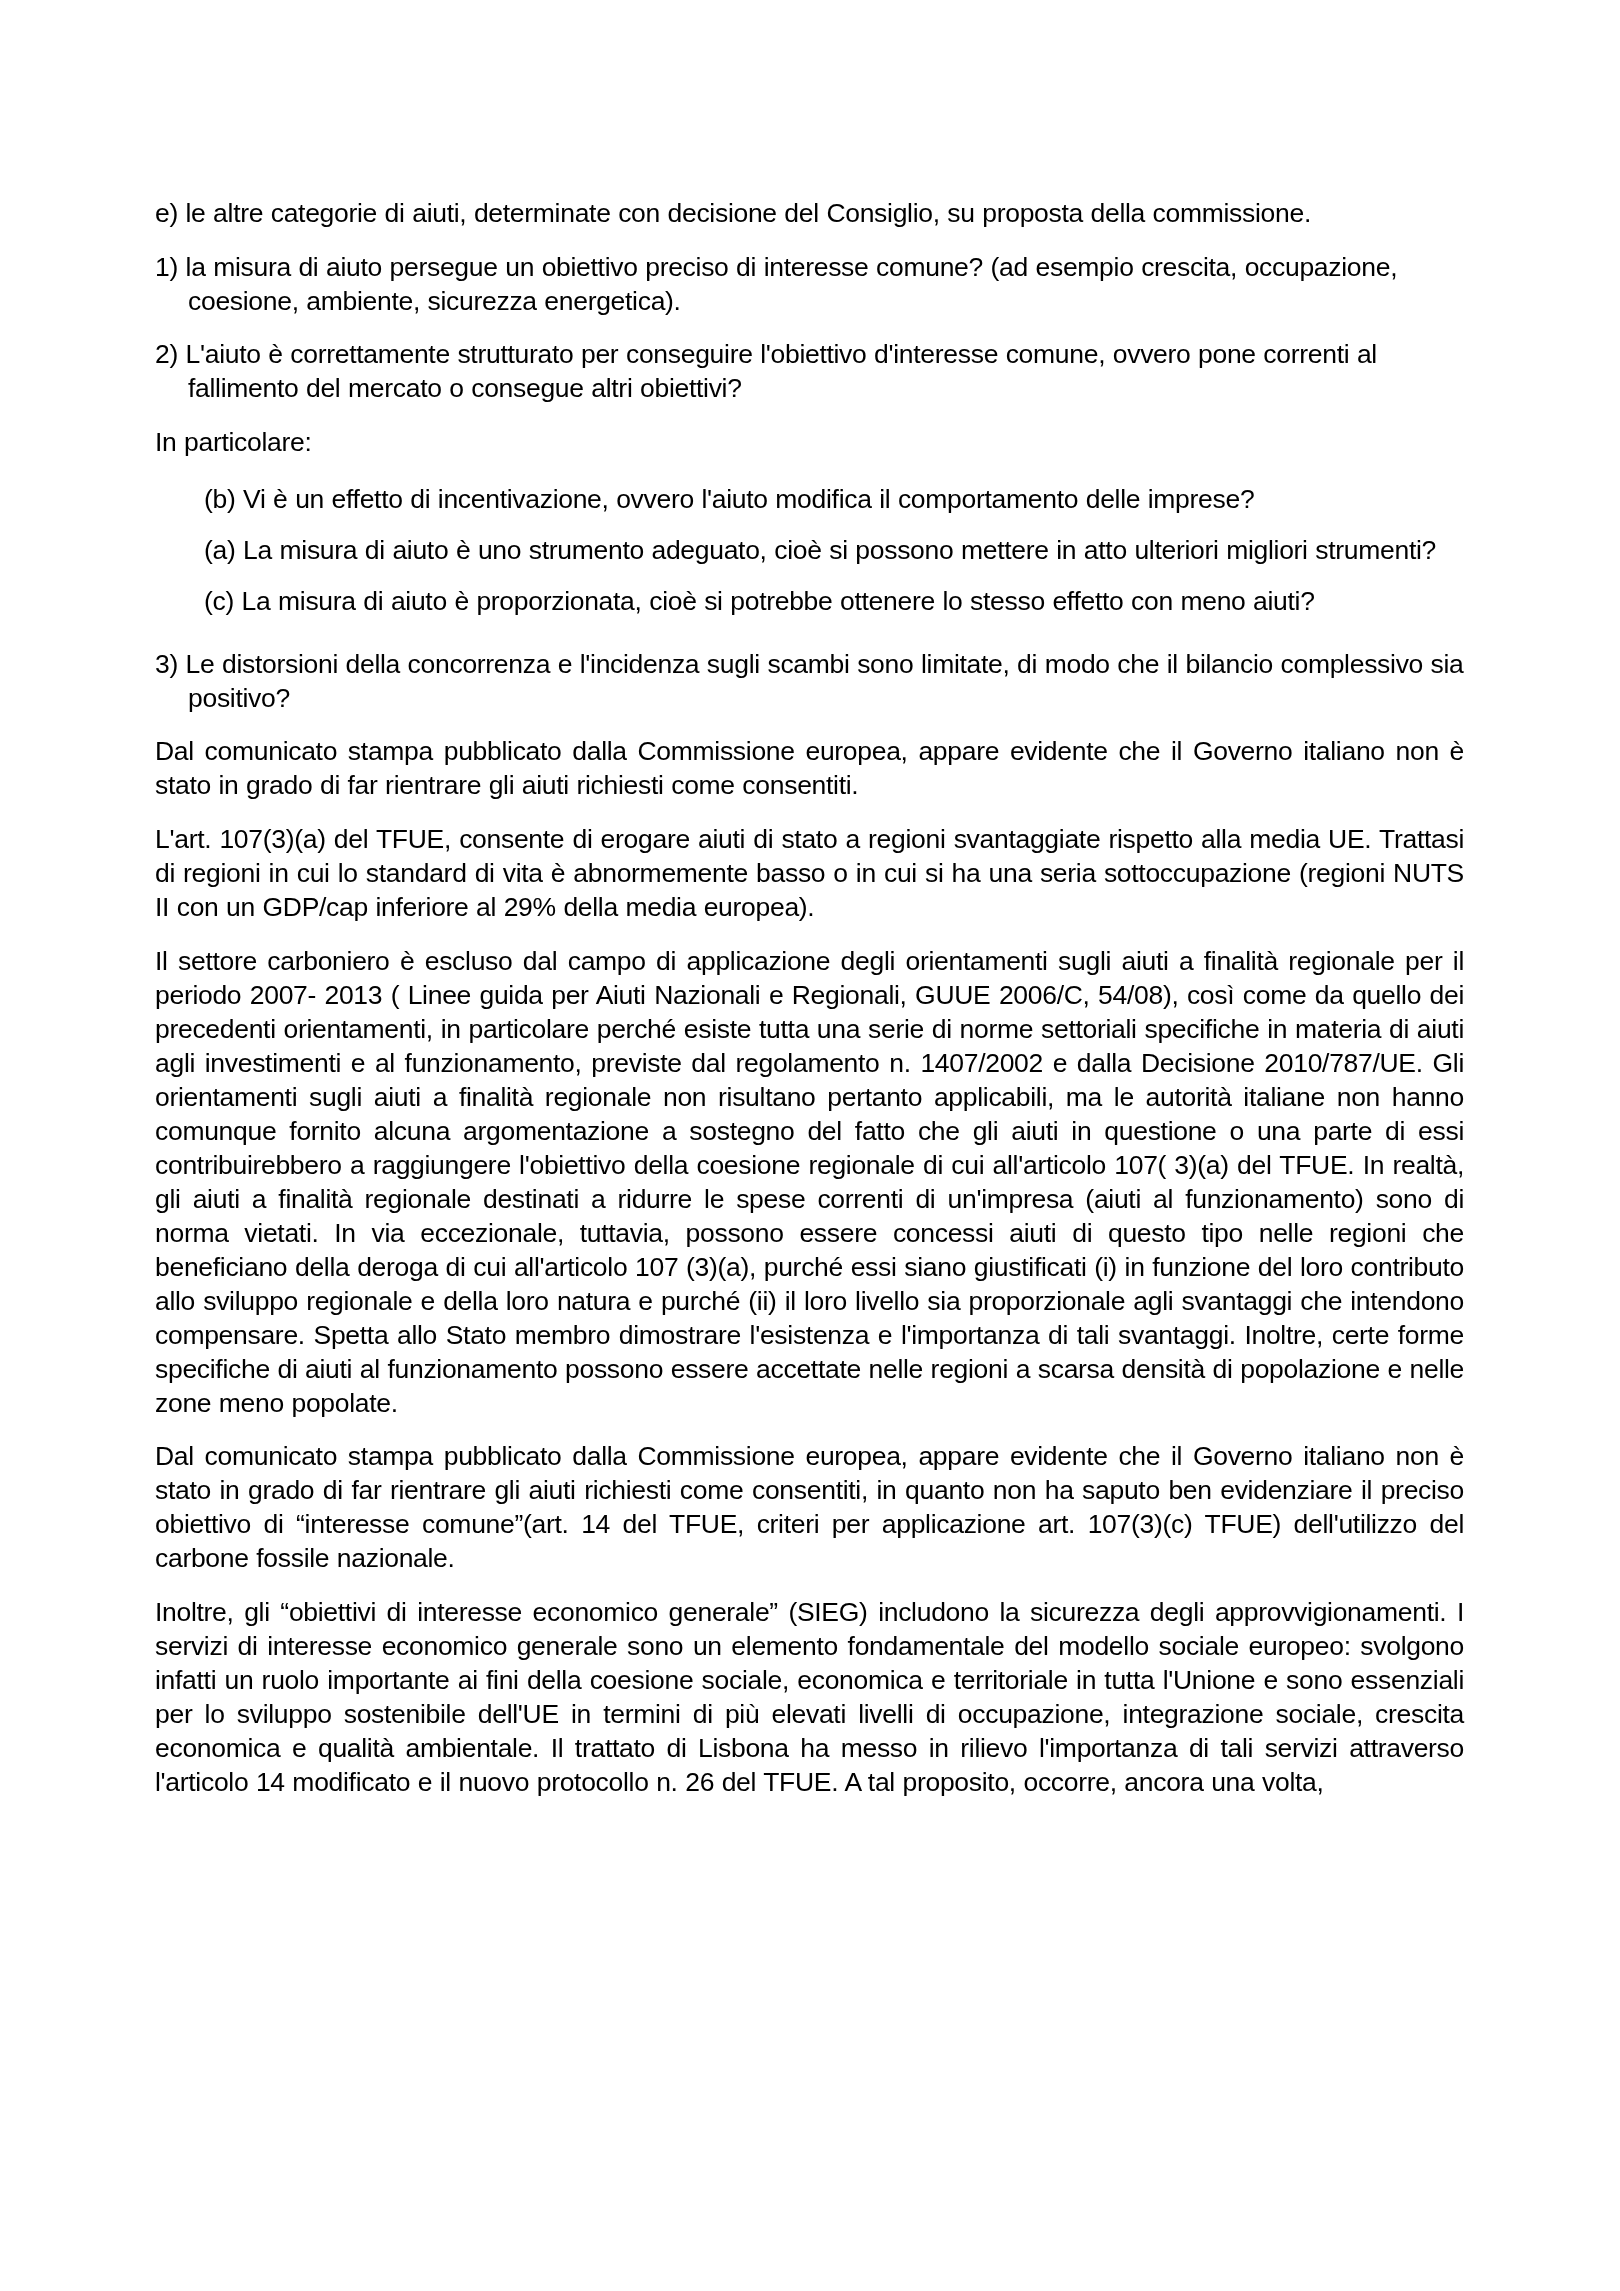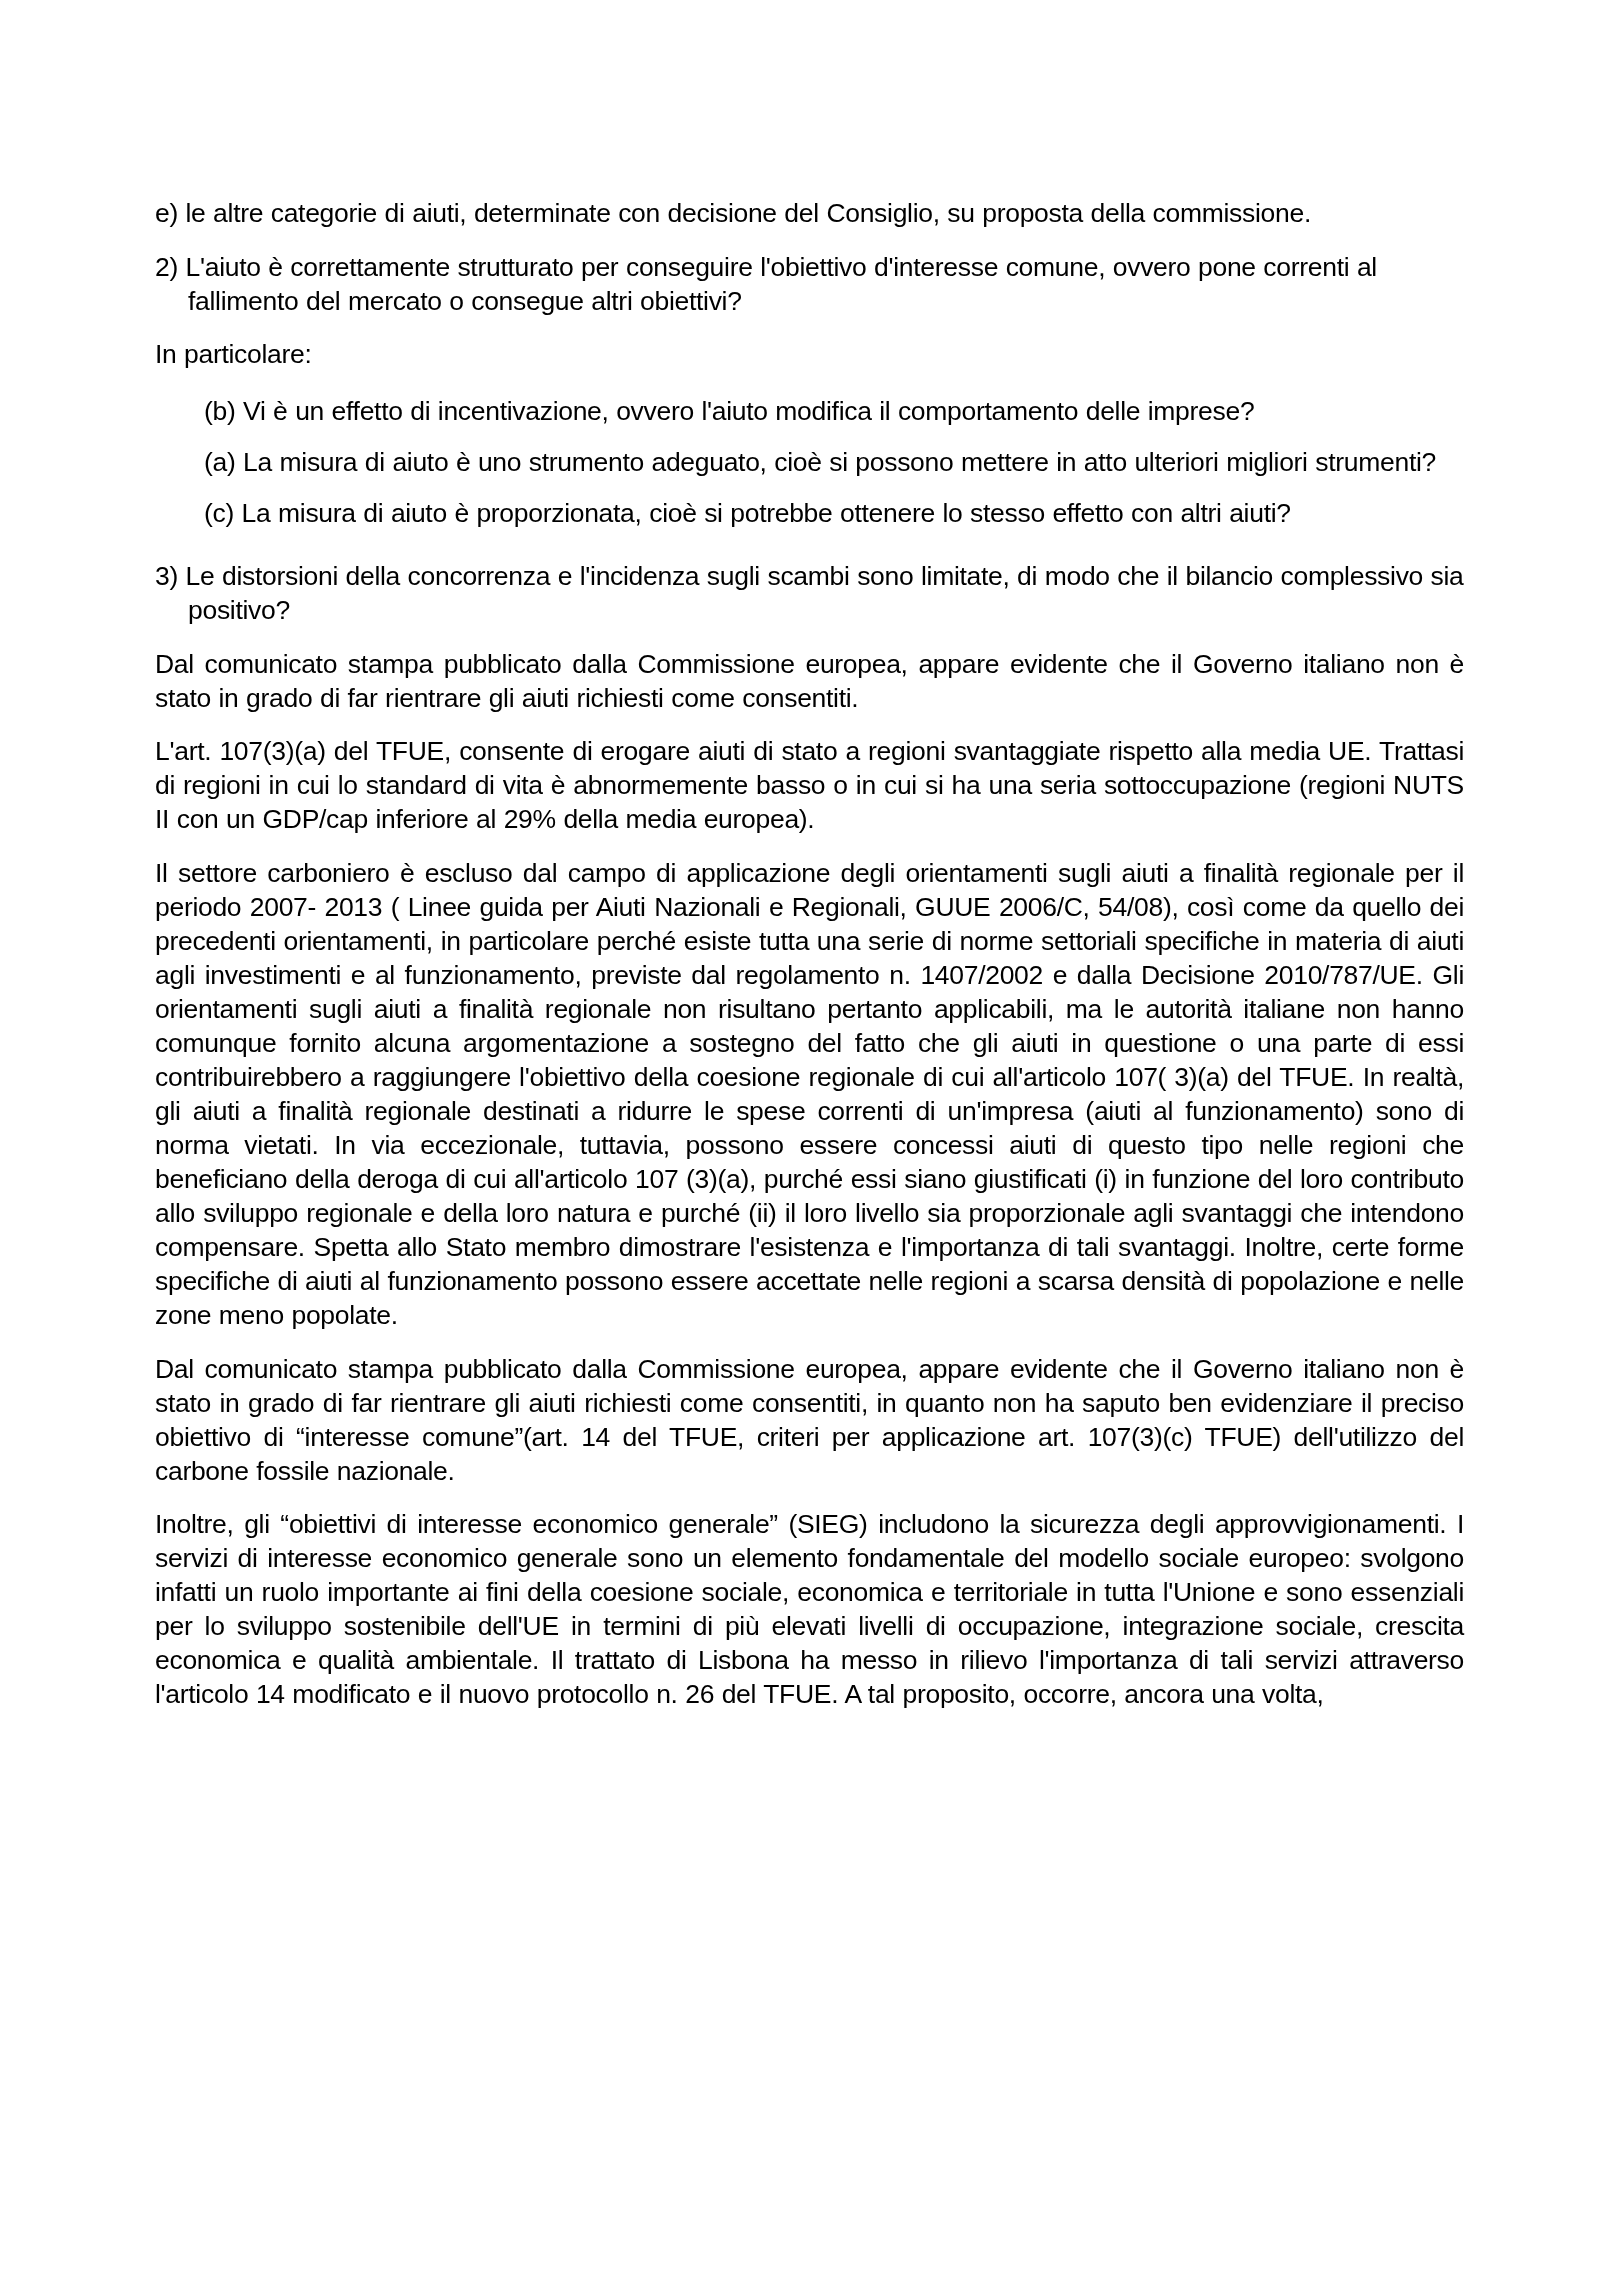--- a/index.html
+++ b/index.html
@@ -50,25 +50,26 @@
   .paragraph.align-left { margin-bottom: 15px; }
 
   .marker { white-space: pre; }
 </style>
 </head>
 <body>
 
 <div class="page">
   <div id="doc">
       <div class="block paragraph align-justify"><span>e) le altre categorie di aiuti, determinate con decisione del Consiglio, su proposta della commissione.</span></div>
+      <div class="block list-item align-left"><span class="marker">1)</span> <span>la misura di aiuto persegue un obiettivo preciso di interesse comune? (ad esempio crescita, occupazione, coesione, ambiente, sicurezza energetica).</span></div>
       <div class="block list-item align-left"><span class="marker">2)</span> <span>L'aiuto è correttamente strutturato per conseguire l'obiettivo d'interesse comune, ovvero pone correnti al fallimento del mercato o consegue altri obiettivi?</span></div>
       <div class="block paragraph align-left"><span>In particolare:</span></div>
       <div class="block sub-item align-left"><span class="marker">(b)</span> <span>Vi è un effetto di incentivazione, ovvero l'aiuto modifica il comportamento delle imprese?</span></div>
       <div class="block sub-item align-justify"><span class="marker">(a)</span> <span>La misura di aiuto è uno strumento adeguato, cioè si possono mettere in atto ulteriori migliori strumenti?</span></div>
-      <div class="block sub-item align-justify"><span class="marker">(c)</span> <span>La misura di aiuto è proporzionata, cioè si potrebbe ottenere lo stesso effetto con altri aiuti?</span></div>
+      <div class="block sub-item align-justify"><span class="marker">(c)</span> <span>La misura di aiuto è proporzionata, cioè si potrebbe ottenere lo stesso effetto con meno aiuti?</span></div>
       <div class="block list-item align-left"><span class="marker">3)</span> <span>Le distorsioni della concorrenza e l'incidenza sugli scambi sono limitate, di modo che il bilancio complessivo sia positivo?</span></div>
       <div class="block paragraph align-justify"><span>Dal comunicato stampa pubblicato dalla Commissione europea, appare evidente che il Governo italiano non è stato in grado di far rientrare gli aiuti richiesti come consentiti.</span></div>
       <div class="block paragraph align-justify"><span>L'art. 107(3)(a) del TFUE, consente di erogare aiuti di stato a regioni svantaggiate rispetto alla media UE. Trattasi di regioni in cui lo standard di vita è abnormemente basso o in cui si ha una seria sottoccupazione (regioni NUTS II con un GDP/cap inferiore al 29% della media europea).</span></div>
       <div class="block paragraph align-justify"><span>Il settore carboniero è escluso dal campo di applicazione degli orientamenti sugli aiuti a finalità regionale per il periodo 2007- 2013 ( Linee guida per Aiuti Nazionali e Regionali, GUUE 2006/C, 54/08), così come da quello dei precedenti orientamenti, in particolare perché esiste tutta una serie di norme settoriali specifiche in materia di aiuti agli investimenti e al funzionamento, previste dal regolamento n. 1407/2002 e dalla Decisione 2010/787/UE. Gli orientamenti sugli aiuti a finalità regionale non risultano pertanto applicabili, ma le autorità italiane non hanno comunque fornito alcuna argomentazione a sostegno del fatto che gli aiuti in questione o una parte di essi contribuirebbero a raggiungere l'obiettivo della coesione regionale di cui all'articolo 107( 3)(a) del TFUE. In realtà, gli aiuti a finalità regionale destinati a ridurre le spese correnti di un'impresa (aiuti al funzionamento) sono di norma vietati. In via eccezionale, tuttavia, possono essere concessi aiuti di questo tipo nelle regioni che beneficiano della deroga di cui all'articolo 107 (3)(a), purché essi siano giustificati (i) in funzione del loro contributo allo sviluppo regionale e della loro natura e purché (ii) il loro livello sia proporzionale agli svantaggi che intendono compensare. Spetta allo Stato membro dimostrare l'esistenza e l'importanza di tali svantaggi. Inoltre, certe forme specifiche di aiuti al funzionamento possono essere accettate nelle regioni a scarsa densità di popolazione e nelle zone meno popolate.</span></div>
       <div class="block paragraph align-justify"><span>Dal comunicato stampa pubblicato dalla Commissione europea, appare evidente che il Governo italiano non è stato in grado di far rientrare gli aiuti richiesti come consentiti, in quanto non ha saputo ben evidenziare il preciso obiettivo di “interesse comune”(art. 14 del TFUE, criteri per applicazione art. 107(3)(c) TFUE) dell'utilizzo del carbone fossile nazionale.</span></div>
       <div class="block paragraph align-justify"><span>Inoltre, gli “obiettivi di interesse economico generale” (SIEG) includono la sicurezza degli approvvigionamenti. I servizi di interesse economico generale sono un elemento fondamentale del modello sociale europeo: svolgono infatti un ruolo importante ai fini della coesione sociale, economica e territoriale in tutta l'Unione e sono essenziali per lo sviluppo sostenibile dell'UE in termini di più elevati livelli di occupazione, integrazione sociale, crescita economica e qualità ambientale. Il trattato di Lisbona ha messo in rilievo l'importanza di tali servizi attraverso l'articolo 14 modificato e il nuovo protocollo n. 26 del TFUE. A tal proposito, occorre, ancora una volta,</span></div>
     </div>
 </div>
 
 

